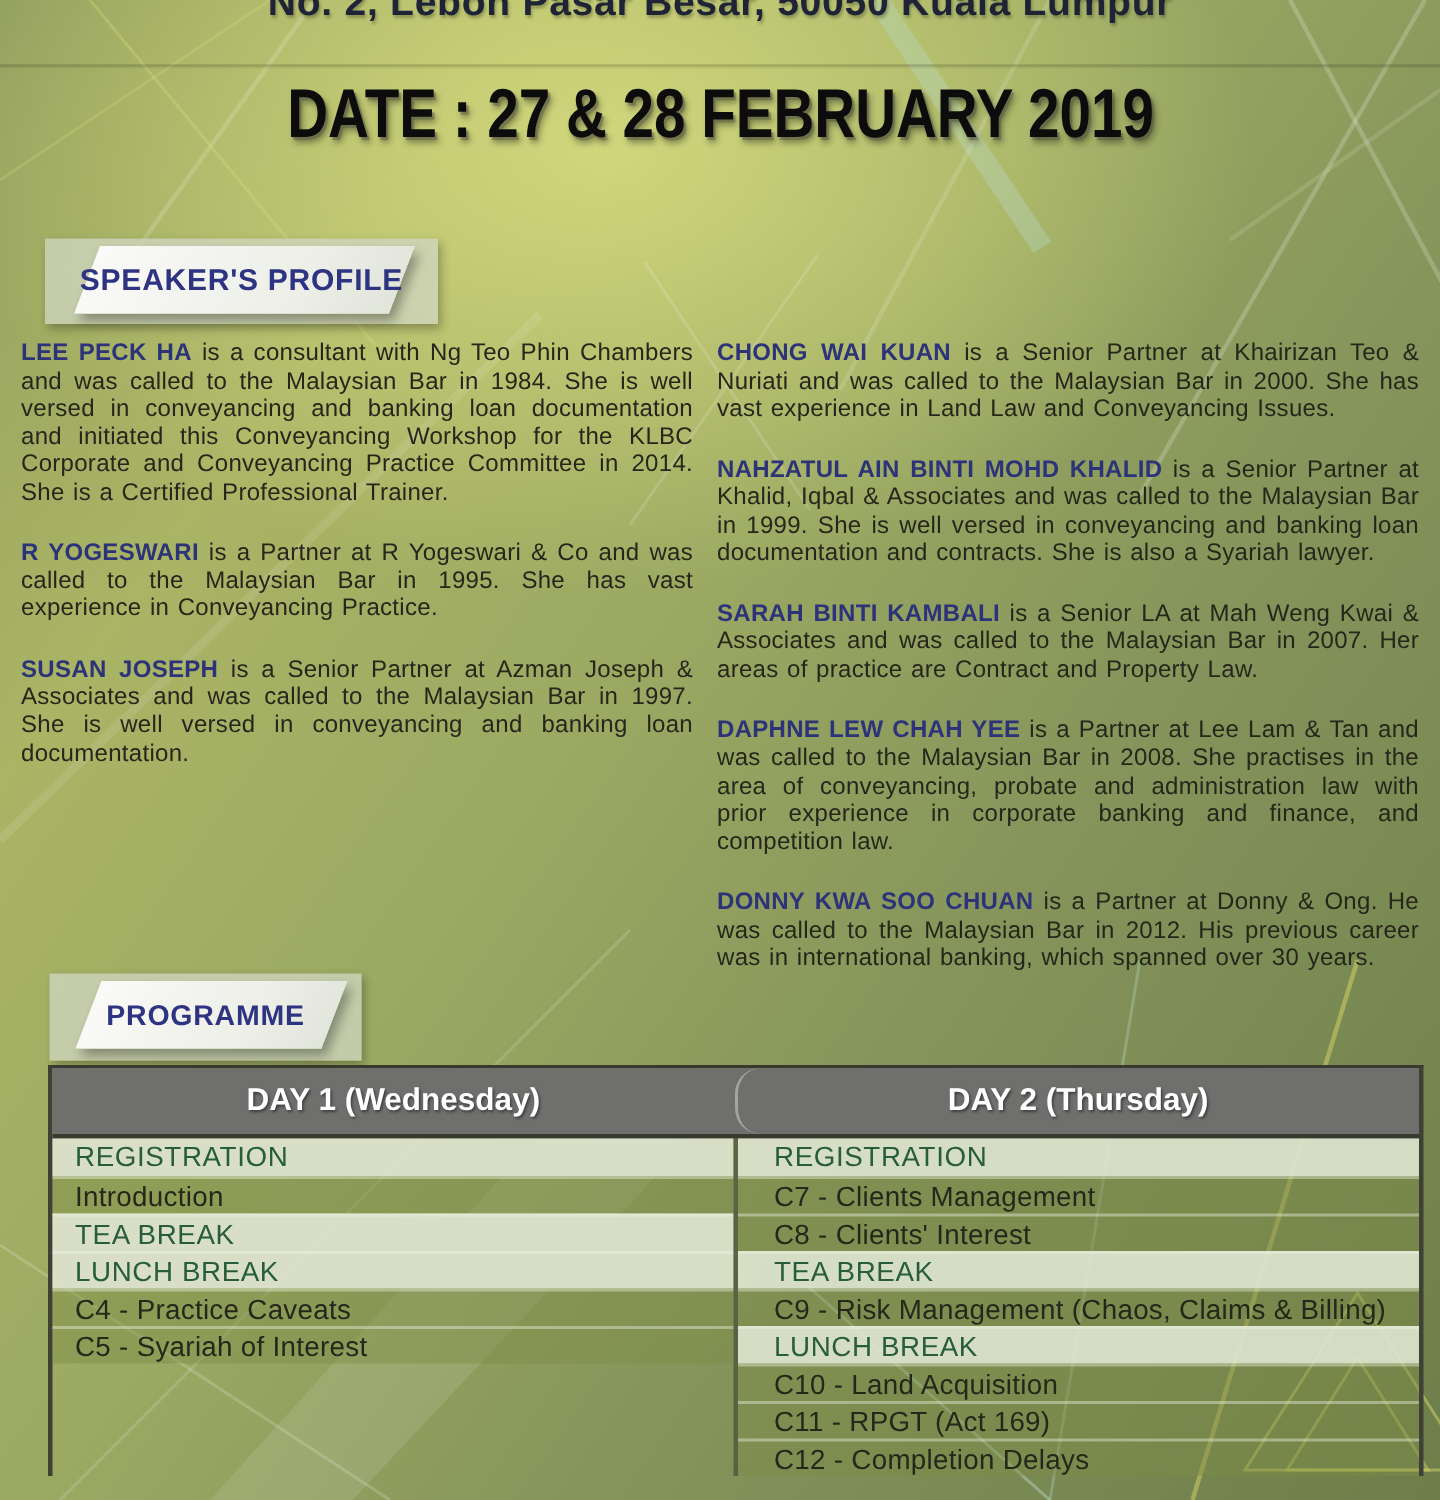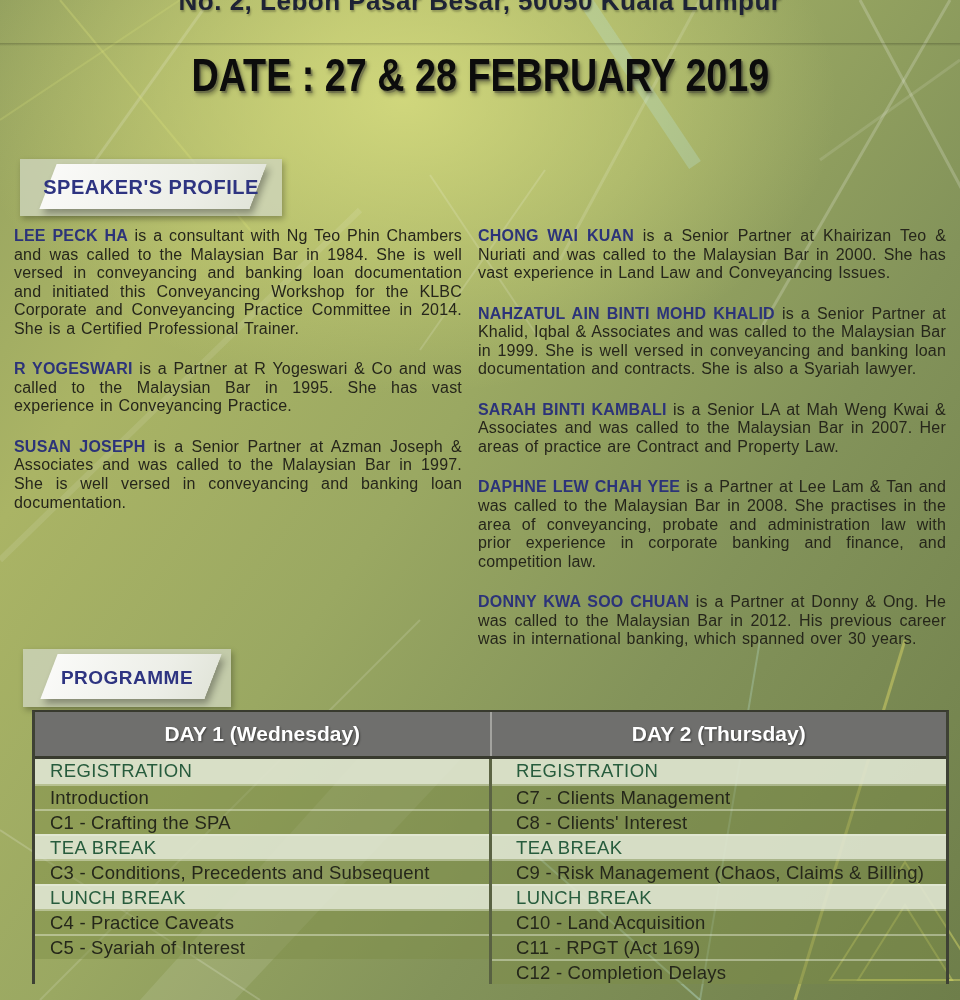--- a/index.html
+++ b/index.html
@@ -32,21 +32,21 @@
   .date-block { position: absolute; top: 48px; left: 0; width: 100%; text-align: center; color: #0c0c0c; }
   .date-block .line { height: 54px; line-height: 54px; }
   .cond {
     display: inline-block; transform: scaleX(0.82);
     font-weight: 900; letter-spacing: 0px;
     text-shadow: 2px 2px 1px rgba(70,70,60,0.45), 3px 4px 5px rgba(0,0,0,0.35);
   }
   .date-size { font-size: 46px; }
   .time-size { font-size: 41px; }
   
-  .banner { position: absolute; }
+  .banner { position: absolute; margin-left: 10px; }
   .banner-back {
     position: absolute; inset: 0;
     background: rgba(206,213,190,0.78);
     box-shadow: 2px 3px 6px rgba(0,0,0,0.28);
   }
   .banner-plate {
     position: absolute;
     background: linear-gradient(100deg, #fafaf8 0%, #eceee7 70%, #e2e5da 100%);
     transform: skewX(-21deg);
     box-shadow: 5px 5px 7px rgba(0,0,0,0.32);
@@ -77,20 +77,21 @@
   #programme-table {
     position: absolute; left: 32px; top: 710px; width: 917px;
     border-left: 3px solid #3e4134; border-right: 3px solid #3e4134;
     border-top: 2px solid #383a2e;
   }
   .thead { display: flex; height: 47px; background: #6f6f6d; border-bottom: 3px solid #383a2e; }
   .th {
     flex: 1; display: flex; align-items: center; justify-content: center;
     color: #ffffff; font-size: 21px; font-weight: bold;
     text-shadow: 1px 1px 2px rgba(0,0,0,0.45);
+    border-radius: 17px;
   }
   .th + .th { border-left: 2px solid rgba(215,215,210,0.5); }
   .tbody { display: flex; align-items: flex-start; }
   .tcol { flex: 1; }
   .tcol + .tcol { border-left: 3px solid rgba(62,65,52,0.6); }
   .prow {
     height: 25px; line-height: 24px; padding-left: 15px;
     font-size: 18.5px; letter-spacing: 0.2px;
     border-top: 2px solid rgba(238,242,226,0.42);
     white-space: nowrap; overflow: hidden;
@@ -165,23 +166,21 @@
 
   <div id="programme-table">
     <div class="thead">
       <div class="th">DAY 1 (Wednesday)</div>
       <div class="th">DAY 2 (Thursday)</div>
     </div>
     <div class="tbody">
       <div class="tcol">
         <div class="prow break">REGISTRATION</div>
         <div class="prow item">Introduction</div>
-        <div class="prow item">C1 - Crafting the SPA</div>
         <div class="prow break">TEA BREAK</div>
-        <div class="prow item">C3 - Conditions, Precedents and Subsequent</div>
         <div class="prow break">LUNCH BREAK</div>
         <div class="prow item">C4 - Practice Caveats</div>
         <div class="prow item">C5 - Syariah of Interest</div>
       </div>
       <div class="tcol">
         <div class="prow break">REGISTRATION</div>
         <div class="prow item">C7 - Clients Management</div>
         <div class="prow item">C8 - Clients' Interest</div>
         <div class="prow break">TEA BREAK</div>
         <div class="prow item">C9 - Risk Management (Chaos, Claims &amp; Billing)</div>

